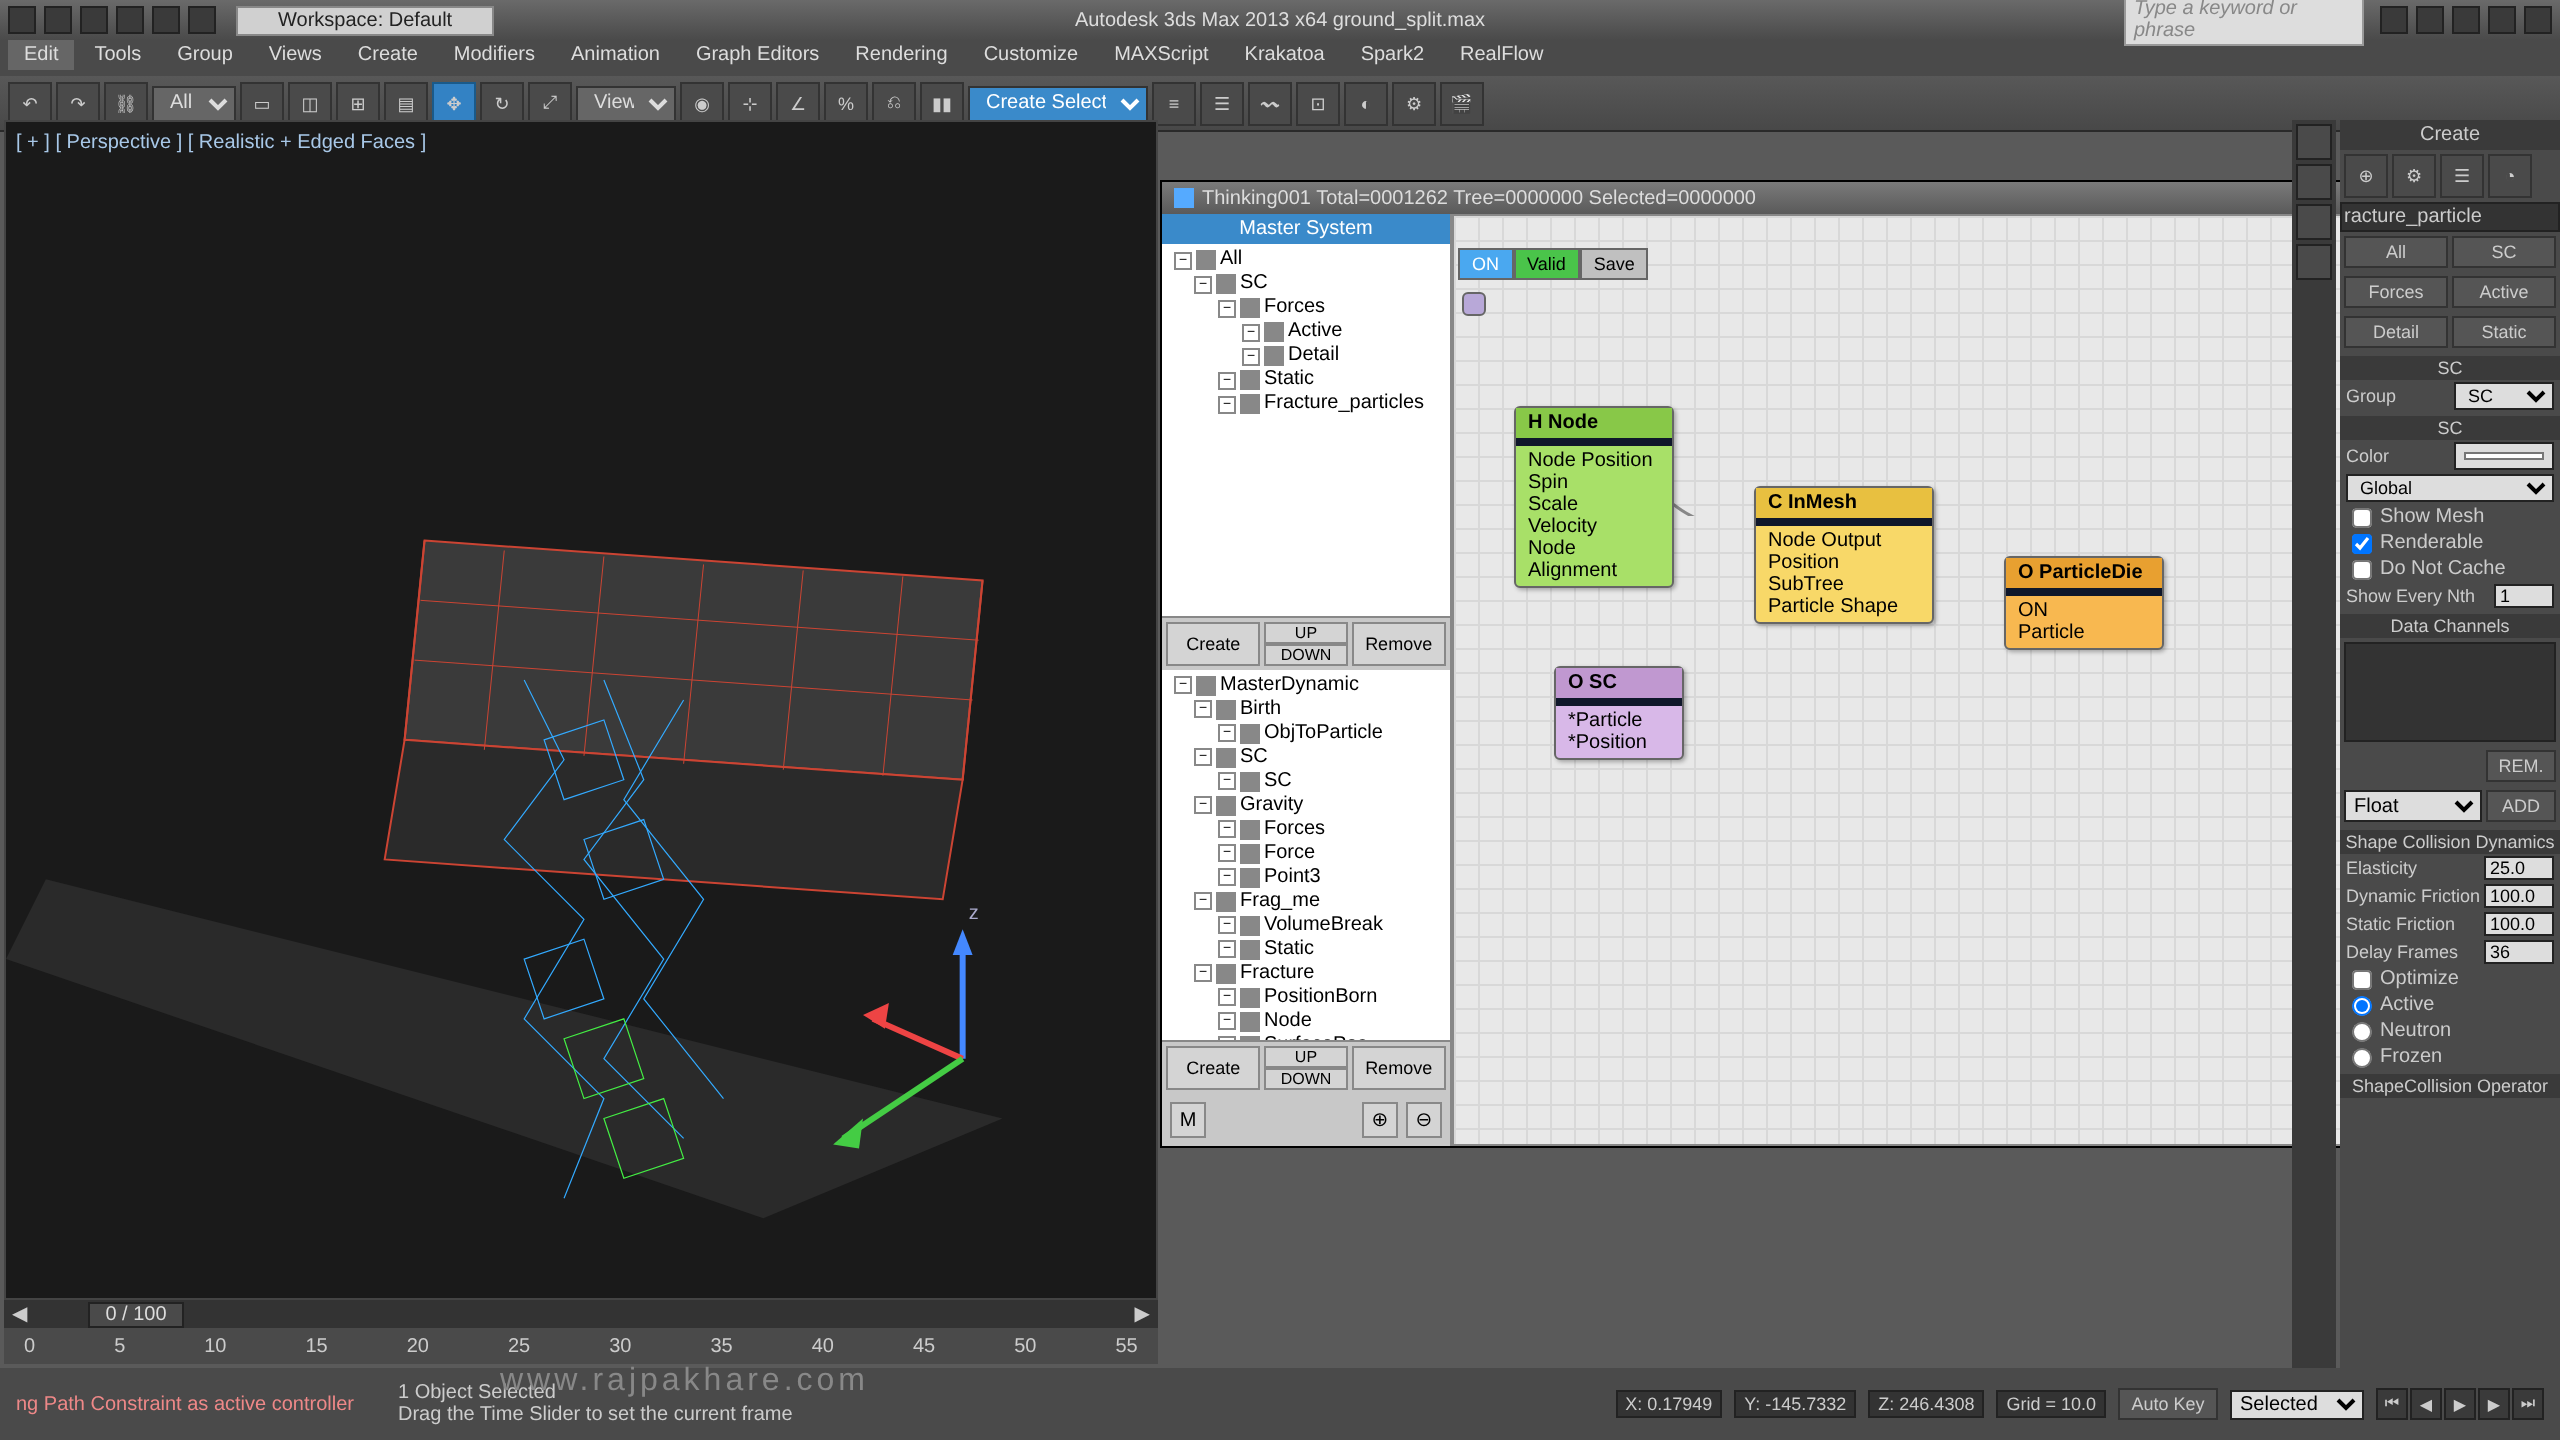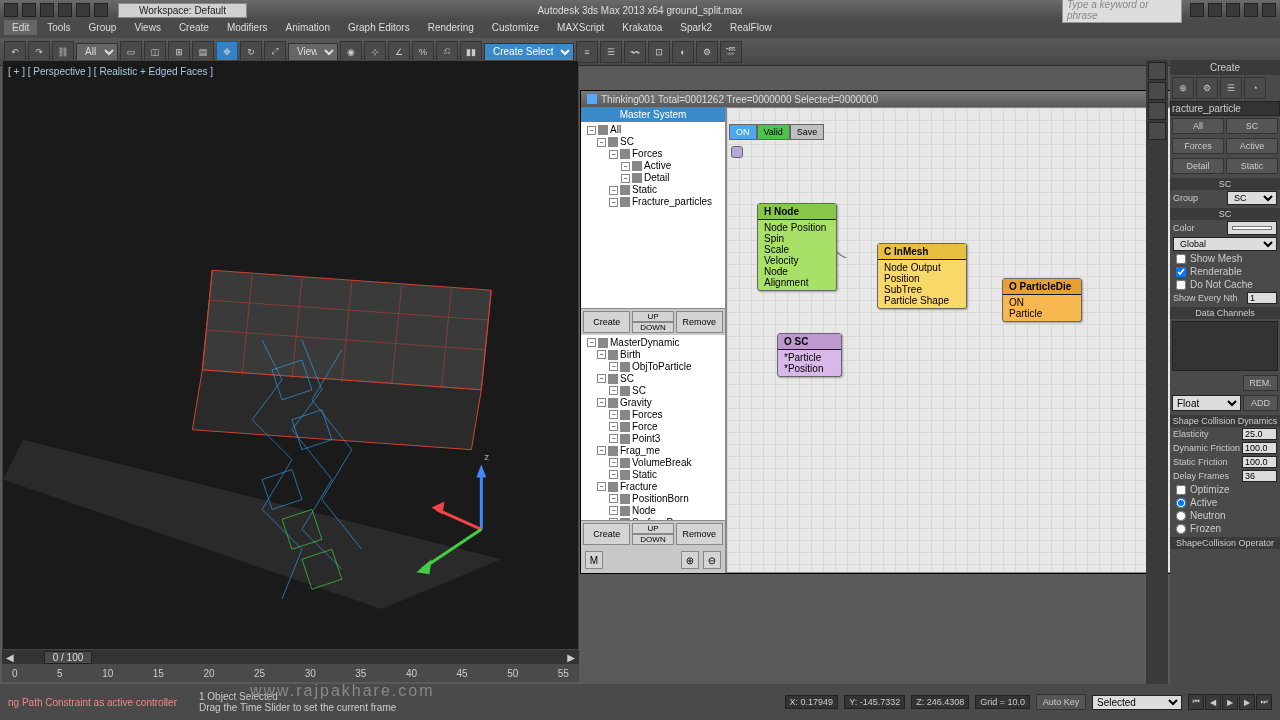--- a/index.html
+++ b/index.html
@@ -42,21 +42,21 @@
 .ne-btns .stack{display:flex;flex-direction:column;flex:1}
 .ne-btns .stack button{padding:0;height:14px;font-size:8px}
 .ne-canvas{flex:1;background:#e8e8e8;background-image:linear-gradient(#d8d8d8 1px,transparent 1px),linear-gradient(90deg,#d8d8d8 1px,transparent 1px);background-size:12px 12px;position:relative;border:1px solid #888}
 .ne-canvas-head{height:14px;background:#3a8aca;color:#fff;text-align:center;font-size:10px;display:flex;align-items:center;justify-content:center}
 .ne-canvas-tools{position:absolute;left:2px;top:16px;display:flex;gap:0}
 .ne-canvas-tools span{padding:2px 6px;border:1px solid #666;font-size:9px}
 .ne-canvas-tools .on{background:#4aa8f0;color:#fff}
 .ne-canvas-tools .valid{background:#4ac44a;color:#000}
 .ne-canvas-tools .save{background:#c0c0c0}
 .node{position:absolute;border:1px solid #666;border-radius:3px;font-size:9px;min-width:60px;box-shadow:1px 1px 2px rgba(0,0,0,.3)}
-.node-head{padding:2px 6px;font-weight:bold;border-bottom:1px solid #0f172a}
+.node-head{padding:2px 6px;font-weight:bold;border-bottom:4px solid #0f172a}
 .node-body{padding:2px 6px;line-height:11px}
 .node.green{background:#a8e068}.node.green .node-head{background:#88c848}
 .node.yellow{background:#f8d868}.node.yellow .node-head{background:#e8c040}
 .node.orange{background:#f8b850}.node.orange .node-head{background:#e8a030}
 .node.purple{background:#d8b8e8}.node.purple .node-head{background:#c098d0}
 .socket{width:12px;height:12px;background:#b8a8d8;border:1px solid #666;border-radius:3px;position:absolute}
 .right-panel{position:absolute;right:0;top:60px;width:110px;bottom:36px;background:#4a4a4a;color:#ccc;font-size:10px;overflow:hidden}
 .rp-head{background:#3a3a3a;text-align:center;padding:2px;font-size:10px}
 .rp-row{display:flex;gap:2px;padding:2px}
 .rp-btn{flex:1;background:#555;border:1px solid #333;text-align:center;padding:2px;font-size:9px}
@@ -530,21 +530,21 @@
   <div style="display:flex;flex-direction:column;gap:0;margin-left:16px">
     <span>1 Object Selected</span>
     <span>Drag the Time Slider to set the current frame</span>
   </div>
   <span style="flex:1"></span>
   <span class="coord">X: 0.17949</span>
   <span class="coord">Y: -145.7332</span>
   <span class="coord">Z: 246.4308</span>
   <span class="coord">Grid = 10.0</span>
   <span class="rp-btn" style="flex:0 0 50px">Auto Key</span>
-  <select style="background:#ddd;border:1px solid #222;width:90px"><option>Selected</option></select>
+  <select style="background:#ddd;border:1px solid #222;width:67px"><option>Selected</option></select>
   <div class="playback">
     <span class="pb">⏮</span>
     <span class="pb">◀</span>
     <span class="pb">▶</span>
     <span class="pb">▶</span>
     <span class="pb">⏭</span>
   </div>
 </div>
 
 <div class="watermark">www.rajpakhare.com</div>

